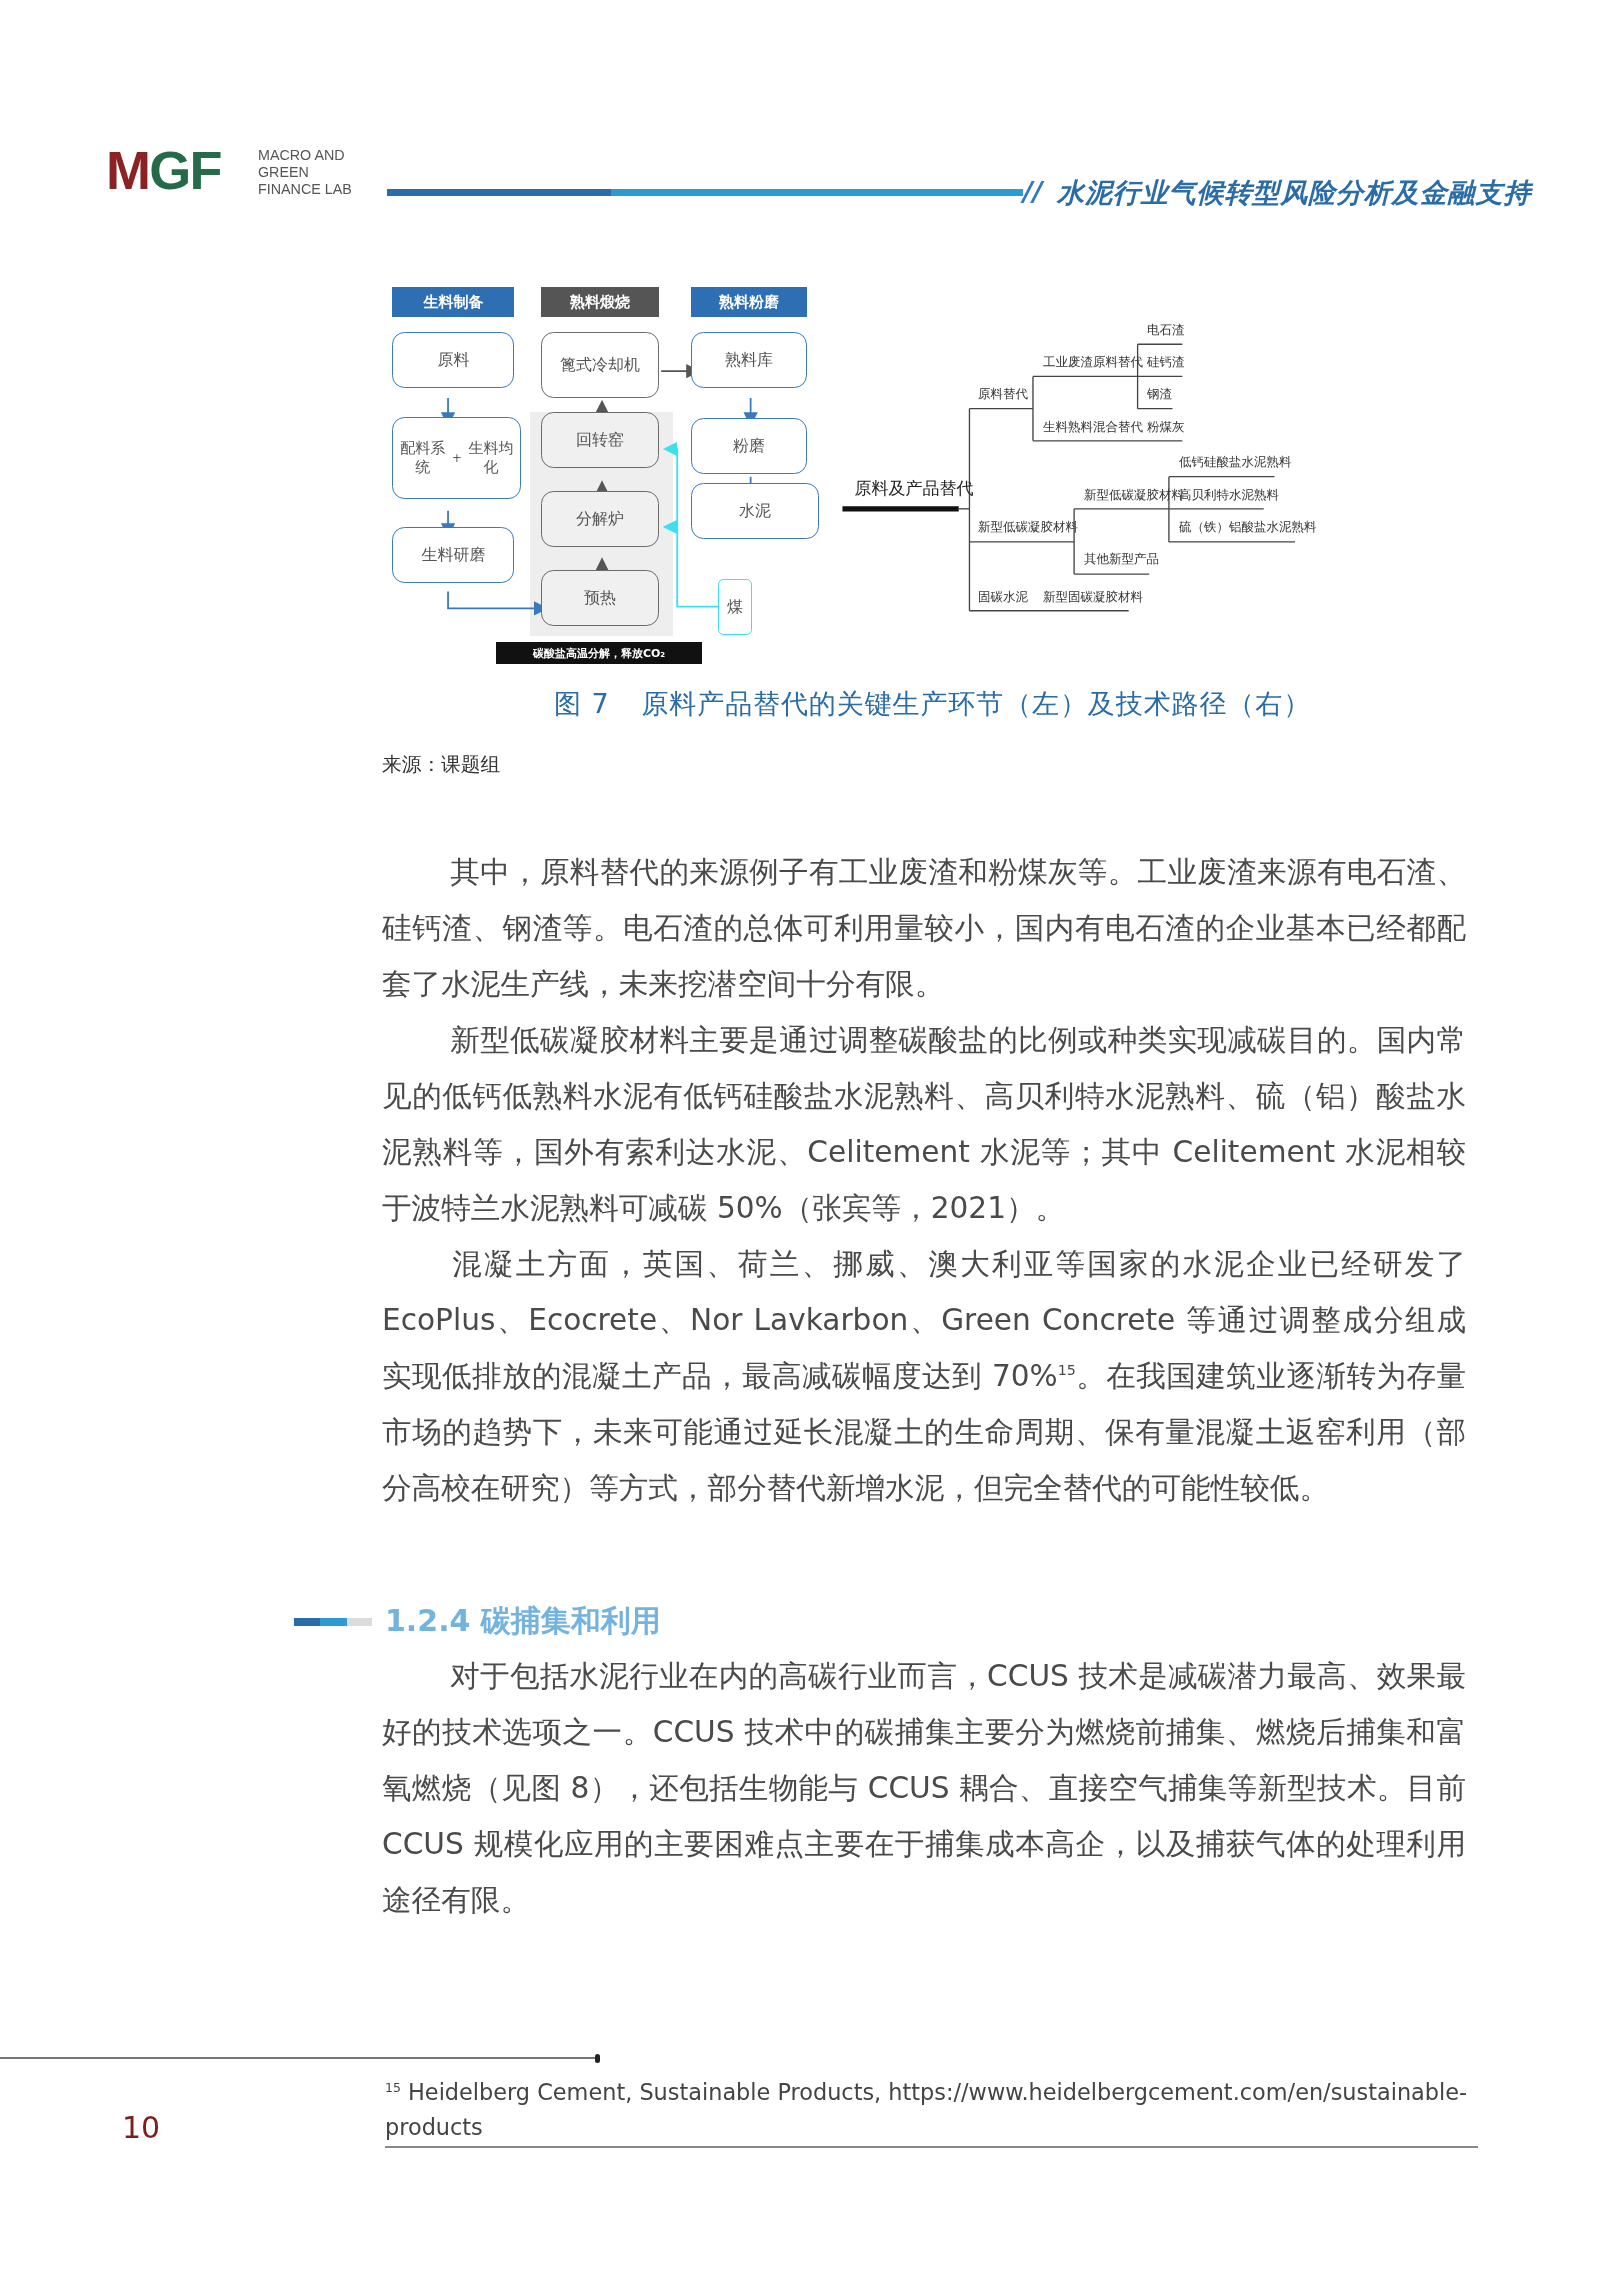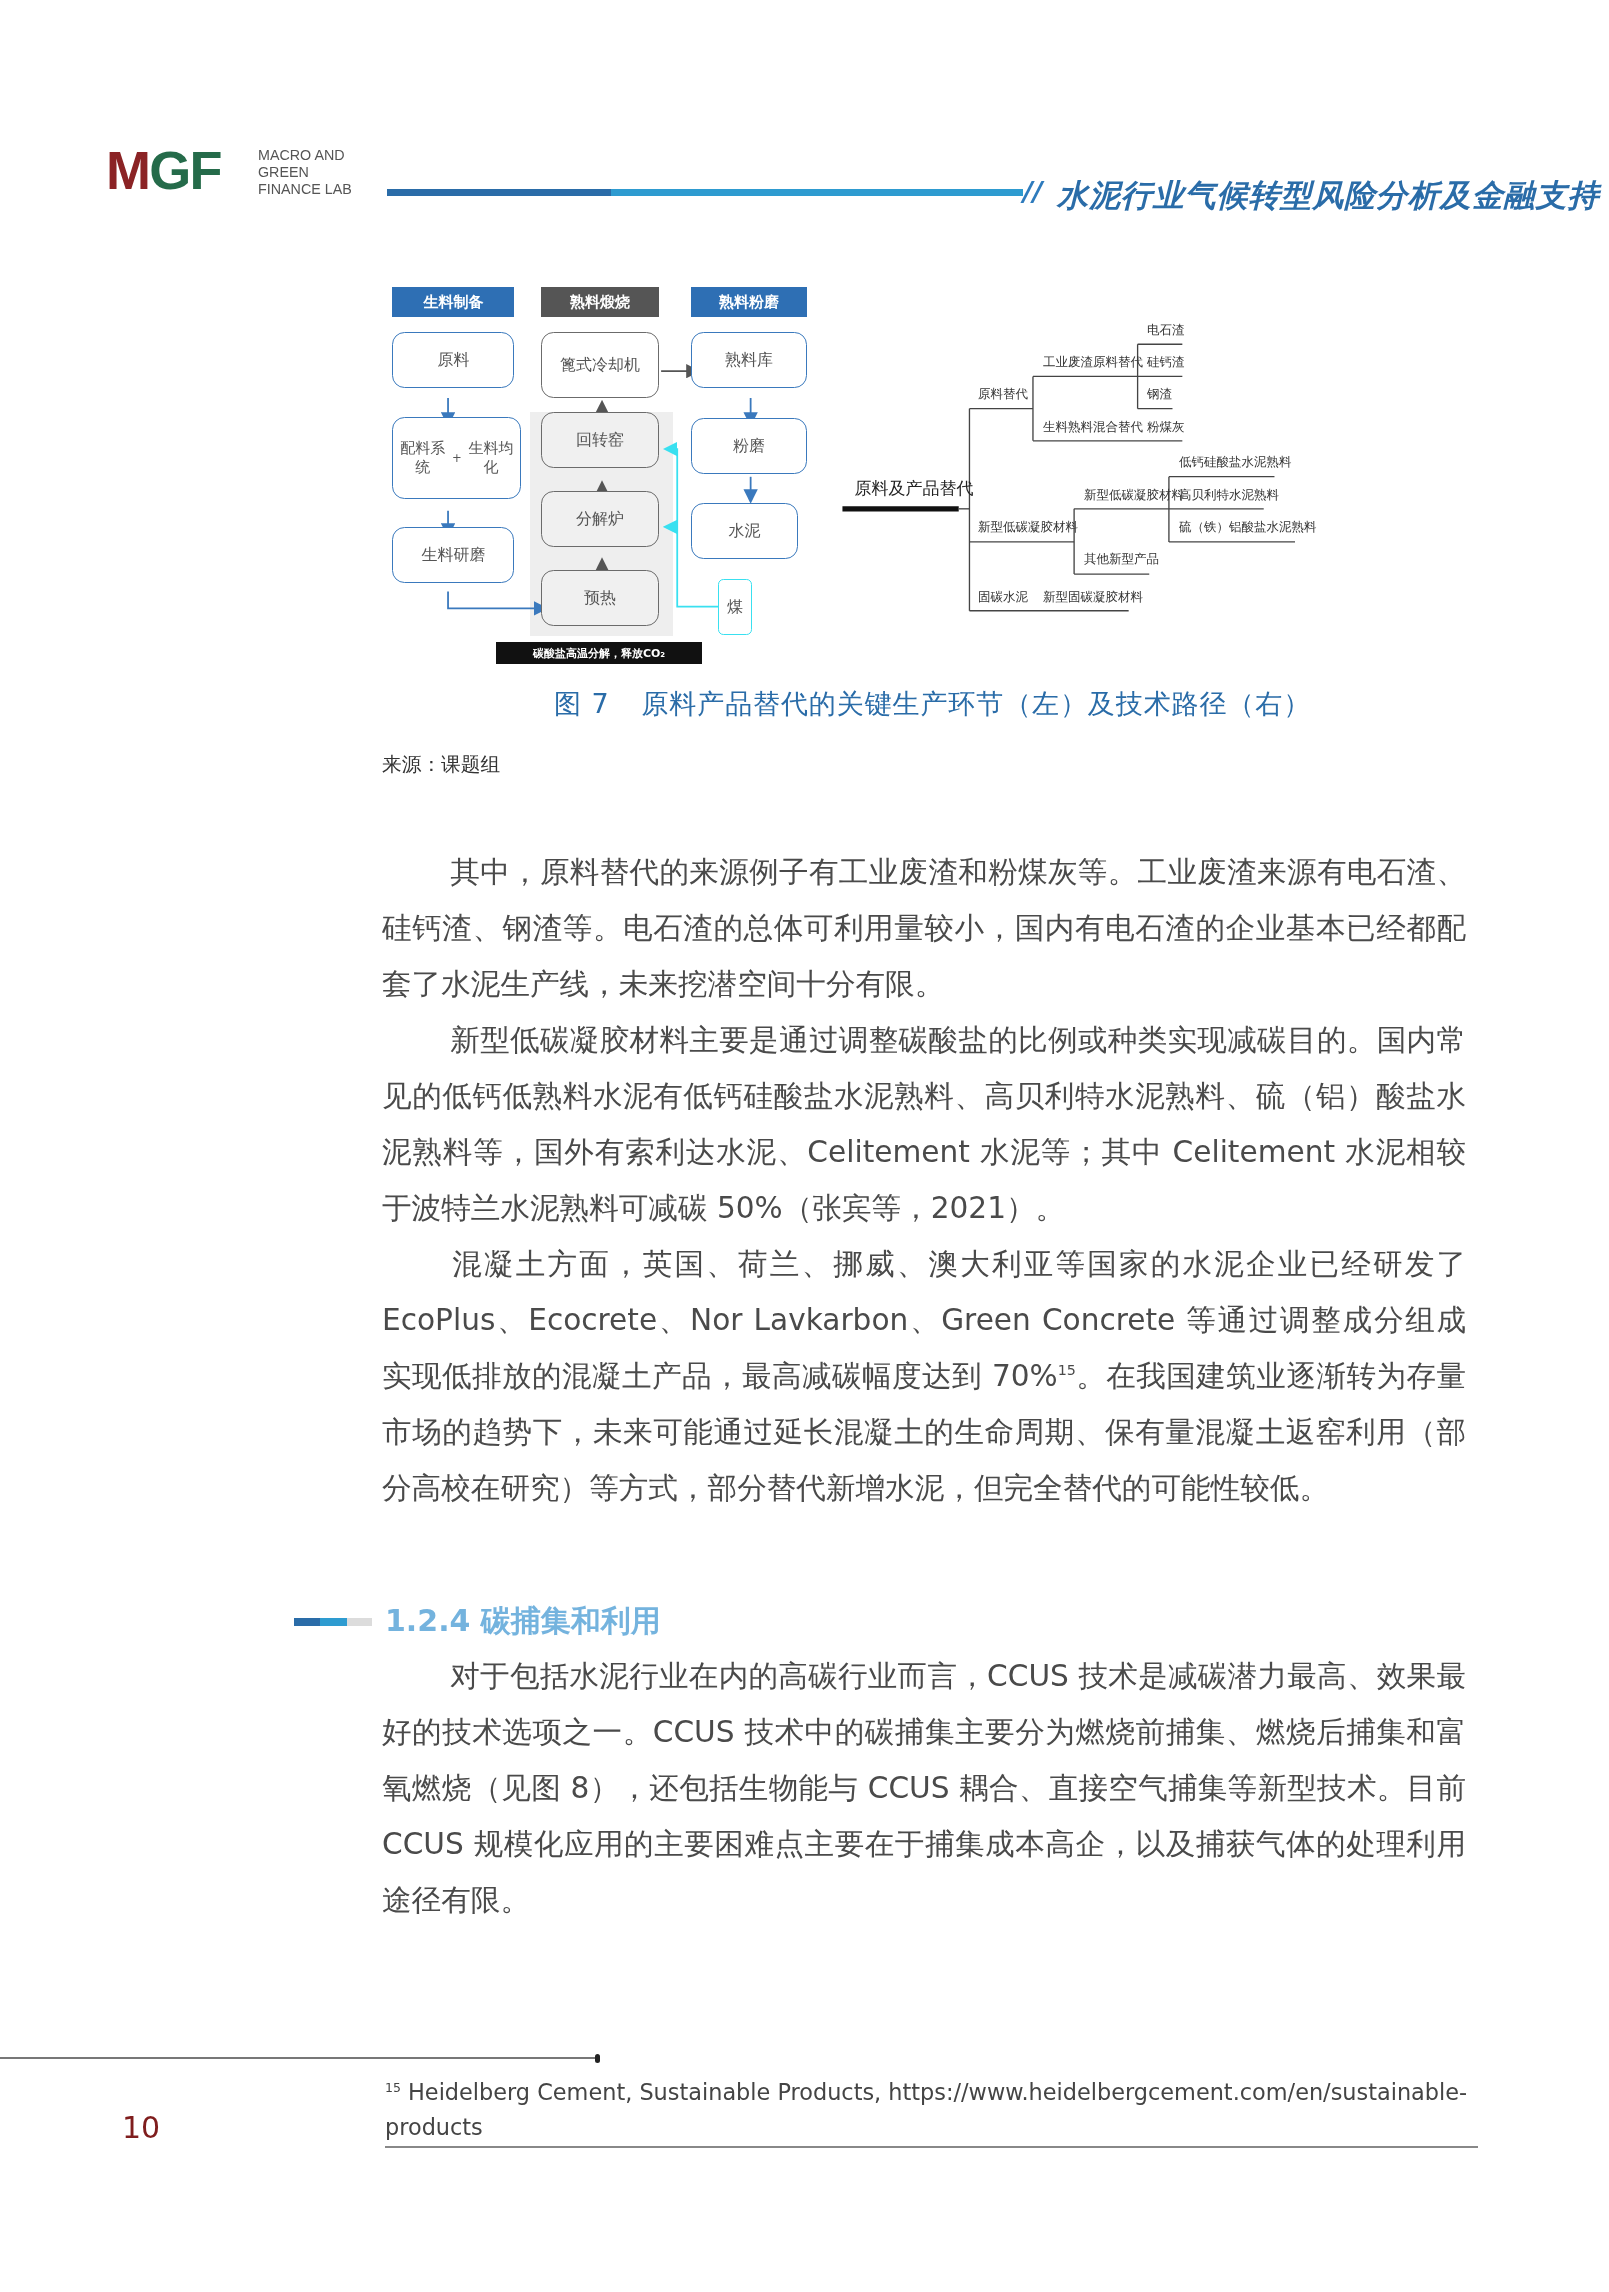--- a/index.html
+++ b/index.html
@@ -12,21 +12,21 @@
   .logo-mark { position: absolute; left: 0; top: 0; font-family: "Liberation Sans", sans-serif;
                font-weight: bold; font-size: 54px; line-height: 54px; letter-spacing: -1.8px; }
   .logo-m { color: #8b2325; }
   .logo-gf { color: #256b4a; }
   .logo-text { position: absolute; left: 152px; top: 3.6px; font-family: "Liberation Sans", sans-serif;
                font-size: 14.3px; line-height: 17px; color: #555; }
   .hdr-bar-dark { left: 387px; top: 189px; width: 224px; height: 7.2px; background: #2a6ca8; }
   .hdr-bar-light { left: 611px; top: 189px; width: 412px; height: 7.2px; background: #2e9bd0; }
   .hdr-slash { left: 1023px; top: 176px; font-size: 27px; color: #2e7bbd; font-style: italic; font-weight: bold; }
   .hdr-title { left: 1057px; top: 175px; font-family: "DejaVu Serif", serif; font-weight: bold; font-style: italic;
-               font-size: 31px; color: #2a6ca8; letter-spacing: 0.9px; }
+               font-size: 27px; color: #2a6ca8; letter-spacing: 0.9px; }
 
   
   .fig-left { left: 387px; top: 287px; width: 439px; height: 376px; }
   .stage-hdr { position: absolute; height: 30px; top: 0; color: #fff; font-weight: bold; font-size: 15px;
                display: flex; align-items: center; justify-content: center; }
   .box { position: absolute; background: #fff; border: 1.8px solid #3a79bd; border-radius: 12.5px;
          display: flex; align-items: center; justify-content: center; text-align: center;
          font-size: 16px; color: #555; line-height: 1.3; box-sizing: border-box; }
   .box.gray { border-color: #6b6b6b; background: #f0f0f0; }
   .box.white-gray { border-color: #6b6b6b; background: #fff; }
@@ -129,21 +129,21 @@
   </div>
   <div class="box" style="left:5.4px;top:240px;width:122px;height:56px;">生料研磨</div>
 
   <div class="box white-gray" style="left:154px;top:45px;width:118px;height:66px;">篦式冷却机</div>
   <div class="box gray" style="left:154px;top:125px;width:118px;height:56px;">回转窑</div>
   <div class="box gray" style="left:154px;top:204px;width:118px;height:56px;">分解炉</div>
   <div class="box gray" style="left:154px;top:283px;width:118px;height:56px;">预热</div>
 
   <div class="box" style="left:304px;top:45px;width:116px;height:56px;">熟料库</div>
   <div class="box" style="left:304px;top:131px;width:116px;height:56px;">粉磨</div>
-  <div class="box" style="left:304px;top:216px;width:107px;height:56px;">水泥</div>
+  <div class="box" style="left:304px;top:196px;width:128px;height:56px;">水泥</div>
   <div class="box cyan" style="left:331px;top:292px;width:34px;height:56px;">煤</div>
 
   <div class="note-bar">碳酸盐高温分解，释放CO₂</div>
 </div>
 
 <div class="abs fig-right">
   <svg class="lines" width="627" height="322" viewBox="0 0 700 360">
     <line x1="0" y1="229" x2="130" y2="229" stroke="#111" stroke-width="6"></line>
     <line x1="130" y1="229" x2="142" y2="229" stroke="#444" stroke-width="1.5"></line>
     <line x1="142" y1="117" x2="142" y2="343" stroke="#444" stroke-width="1.5"></line>

